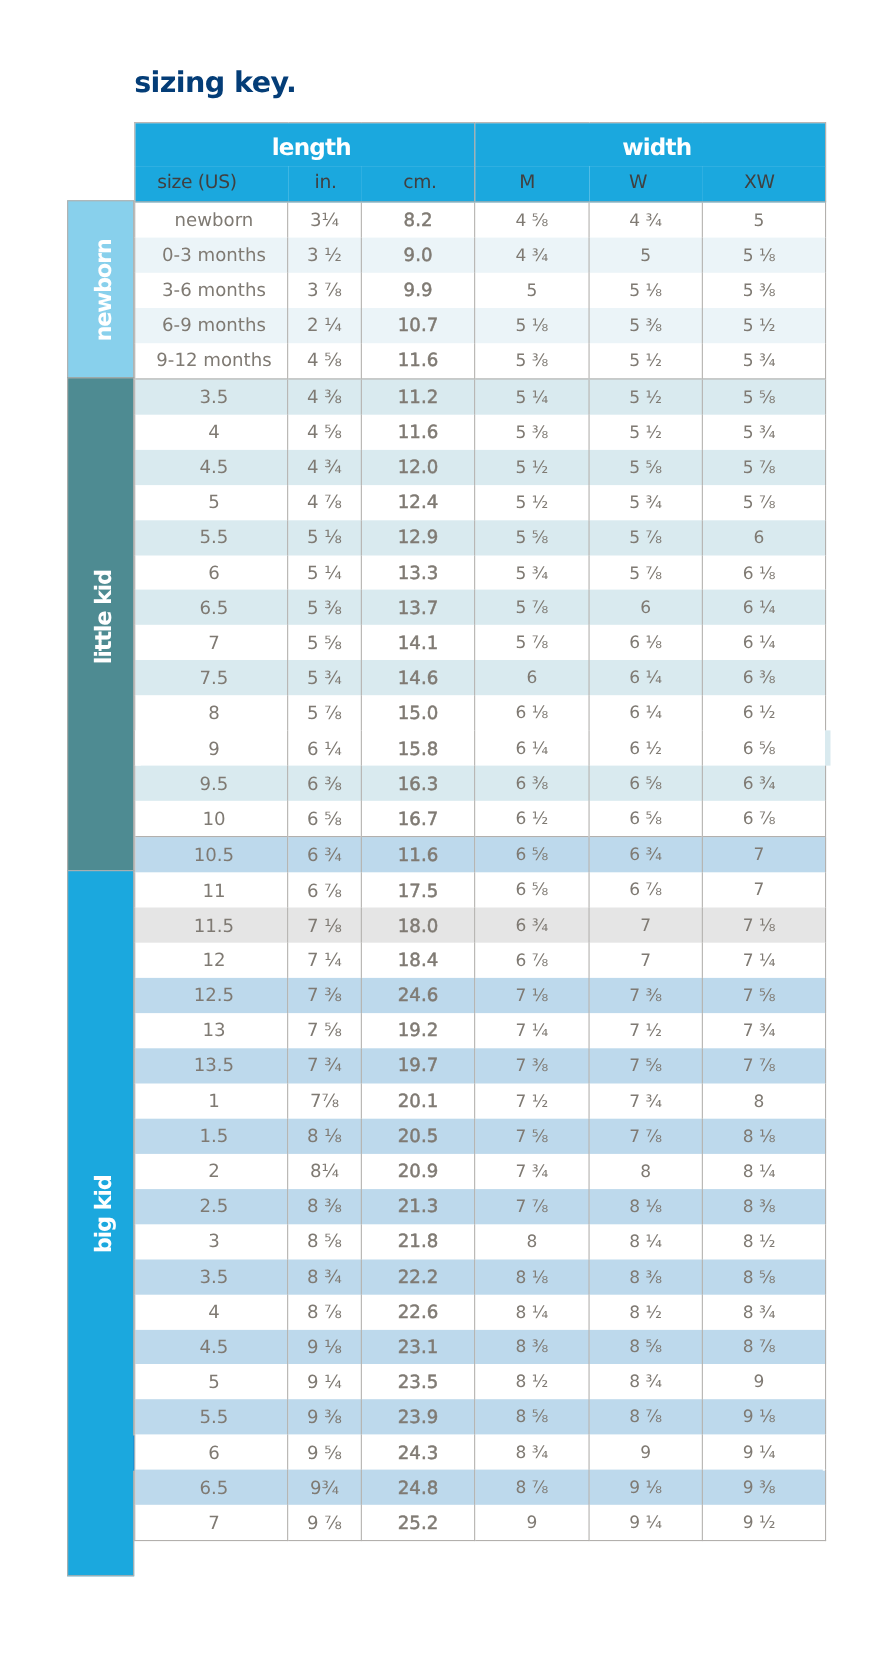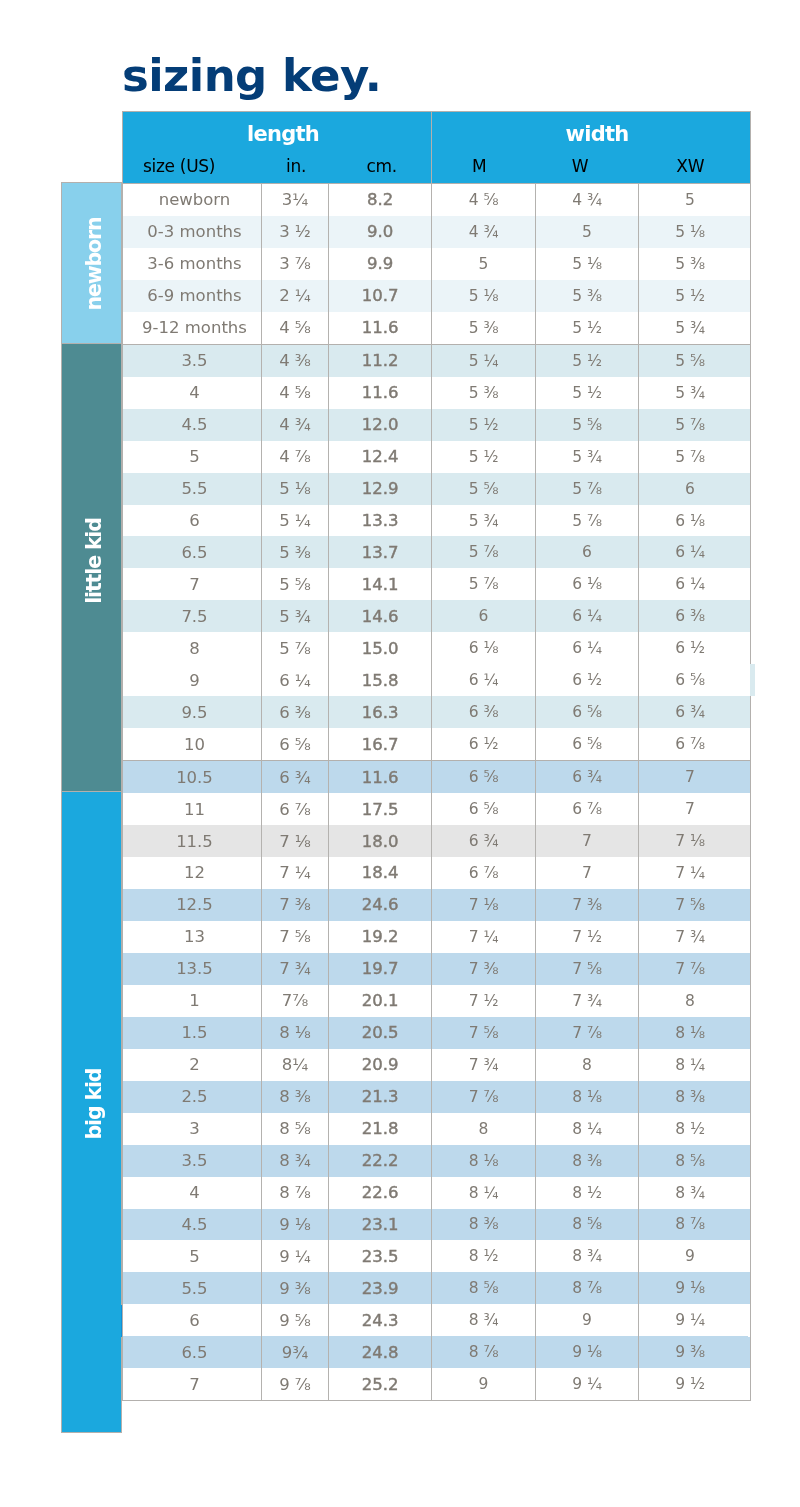--- a/index.html
+++ b/index.html
@@ -1,41 +1,41 @@
 <!DOCTYPE html>
 <html><head>
 <meta charset="utf-8">
 <title>sizing key.</title>
 <style>
   html,body{margin:0;padding:0;}
   body{width:800px;height:1507px;background:#ffffff;-webkit-font-smoothing:antialiased;
        font-family:"DejaVu Sans",sans-serif;}
   .page{position:relative;width:800px;height:1507px;overflow:hidden;background:#fff;}
 
-  .title{position:absolute;left:122px;top:56px;font-size:45px;line-height:40px;
+  .title{position:absolute;left:122px;top:56px;font-size:26px;line-height:40px;
          font-weight:700;color:#043d77;letter-spacing:-0.55px;white-space:nowrap;}
 
   
   .band{position:absolute;left:61px;width:61px;box-sizing:border-box;
         border:1px solid #b3b0ad;overflow:hidden;}
   .overhang{position:absolute;z-index:5;}
   .band-label{position:absolute;left:calc(50% + 2px);top:var(--lt,50%);
               transform:translate(-50%,-50%) rotate(-90deg);
               color:#fff;font-weight:700;font-size:20.5px;white-space:nowrap;
               letter-spacing:-1.15px;}
 
   
   .tbl{position:absolute;left:122px;top:111px;width:628px;border-collapse:collapse;
        table-layout:fixed;}
   .tbl td,.tbl th{padding:0;margin:0;}
   .grp{background:#1ba8de;color:#fff;font-weight:700;font-size:21px;letter-spacing:-0.75px;
        text-align:center;height:39px;vertical-align:middle;line-height:1;
        border-left:1px solid #b3b0ad;border-right:1px solid #b3b0ad;
        border-top:1px solid #b3b0ad;}
-  .sub{background:#1ba8de;color:#000000;font-weight:400;font-size:17px;letter-spacing:-0.3px;
+  .sub{background:#1ba8de;color:#404040;font-weight:400;font-size:17px;letter-spacing:-0.3px;
        text-align:center;height:32px;vertical-align:middle;line-height:1;
        border-bottom:1px solid #b3b0ad;}
   .sub.first{text-align:left;padding-left:20px;}
   .sub.lb{border-left:1px solid #b3b0ad;}
   .sub.mid{border-left:1px solid #b3b0ad;}
   .sub.sin{padding-left:2px;}
   .sub.scm{padding-left:4px;}
   .sub.sM{padding-right:9px;}
   .sub.sW{padding-right:14px;}
   .sub.sXW{padding-right:8px;}

